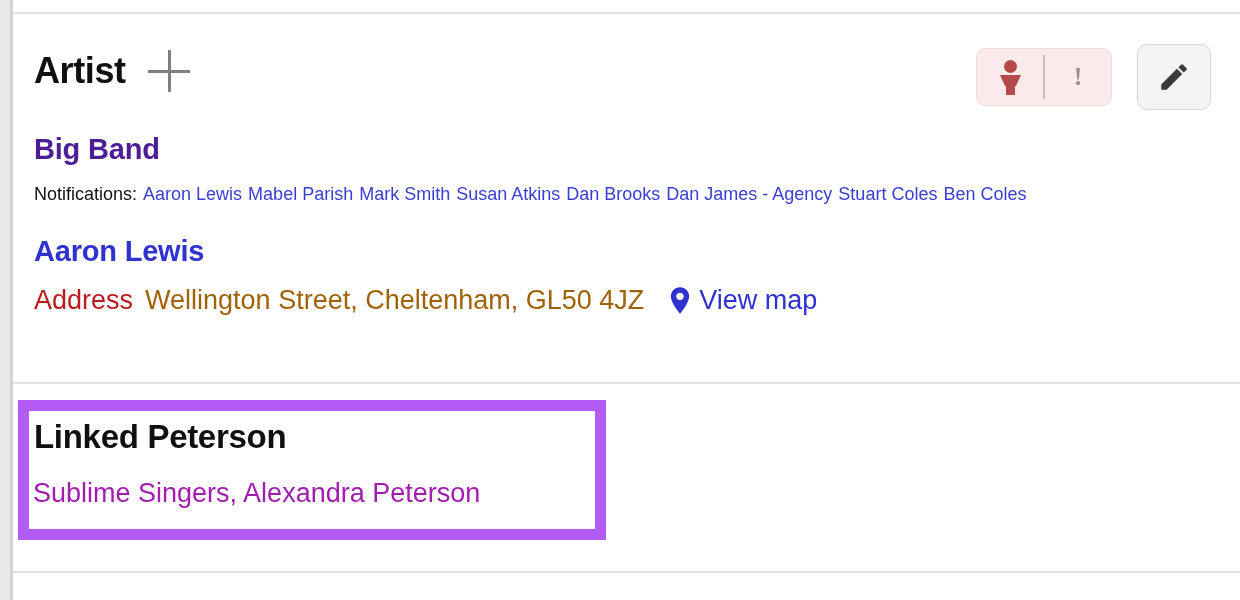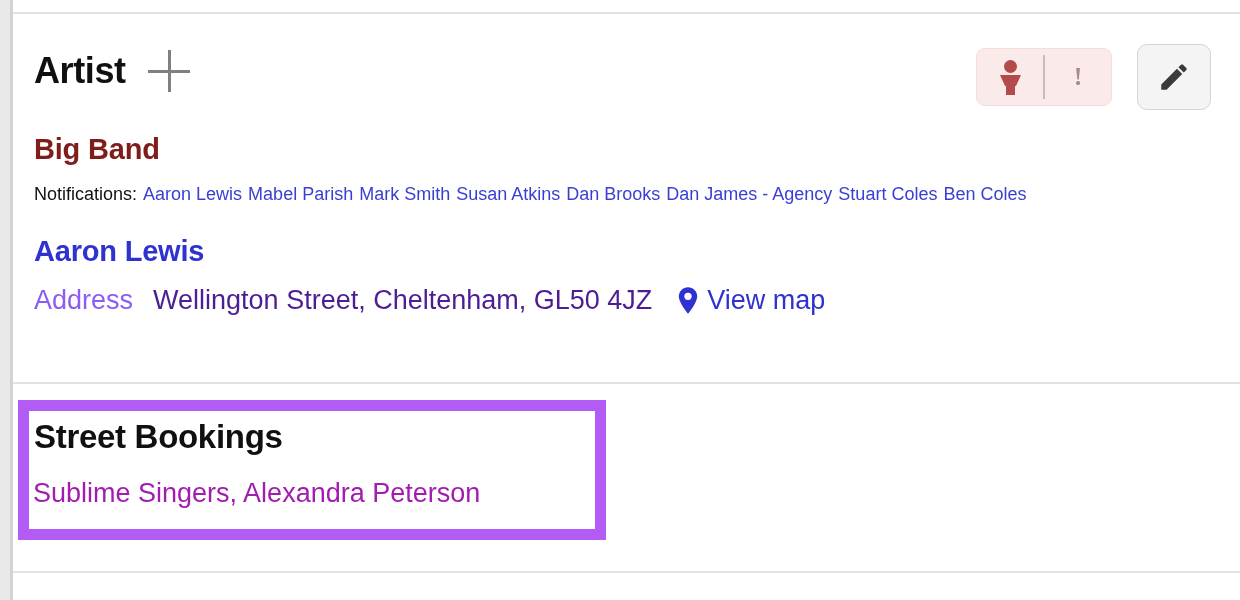--- a/index.html
+++ b/index.html
@@ -172,21 +172,21 @@
 
   
   .artist-body {
     position: absolute;
     left: 21px; top: 118px;
     width: 1160px;
   }
   .band-name {
     font-size: 29px;
     font-weight: bold;
-    color: #7f1d1d;
+    color: #4c1d95;
     line-height: 35px;
     display: inline-block;
     cursor: pointer;
     letter-spacing: -0.2px;
   }
   .notif-block {
     margin-top: 7px;
     font-size: 18px;
     line-height: 40px;
     color: #121212;
@@ -209,24 +209,24 @@
   }
   .address-row {
     margin-top: 14px;
     font-size: 27px;
     line-height: 34px;
     color: #141414;
     display: flex;
     align-items: center;
   }
   .address-label {
-    color: #8b5cf6;
-    margin-right: 20px;
-  }
-  .address-value { color: #4c1d95; }
+    color: #b91c1c;
+    margin-right: 12px;
+  }
+  .address-value { color: #a16207; }
   .viewmap-link {
     margin-left: 26px;
     color: #2f32cf;
     cursor: pointer;
     display: flex;
     align-items: center;
   }
   .pin-ico {
     position: relative;
     width: 20px;
@@ -338,20 +338,20 @@
           </a>
         </div>
 
       </div>
     </div>
 
     <div class="hr hr-mid"></div>
 
     <div class="linked-section">
       <div class="highlight-box"></div>
-      <div class="linked-title">Street Bookings</div>
+      <div class="linked-title">Linked Peterson</div>
       <a class="linked-value">Sublime Singers, Alexandra Peterson</a>
     </div>
 
     <div class="hr hr-bottom"></div>
 
   </div>
 </div>
 
 </body></html>

